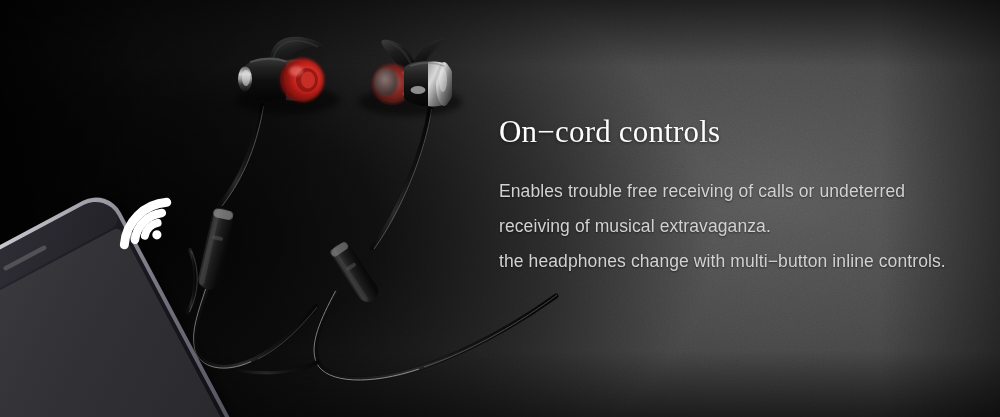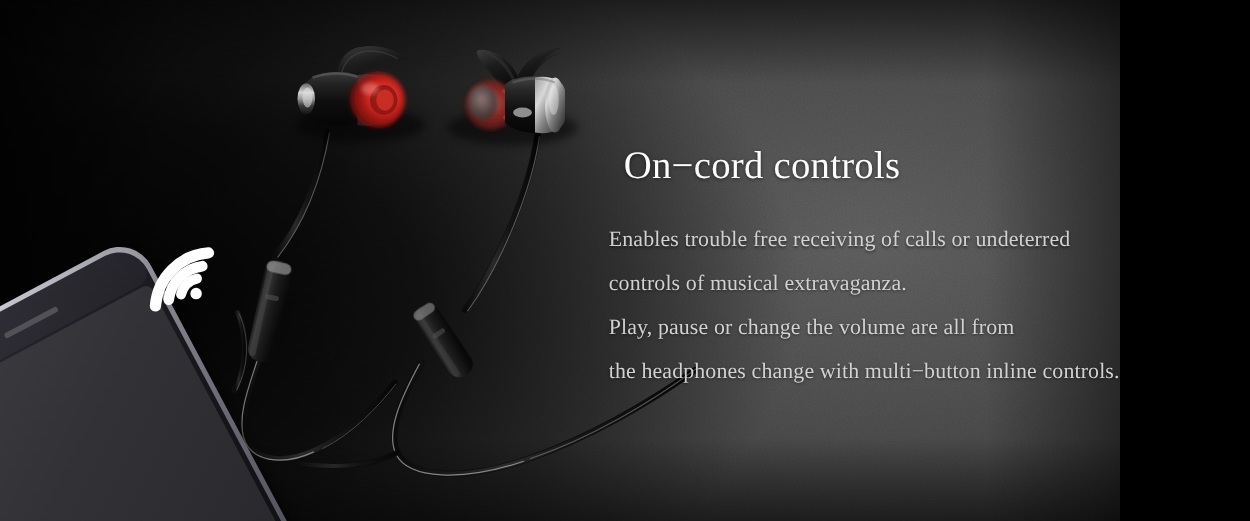--- a/index.html
+++ b/index.html
@@ -1,18 +1,18 @@
 <!DOCTYPE html>
 <html><head>
 <meta charset="utf-8">
 <style>
   html,body{margin:0;padding:0;background:#000;}
   #scene{
     position:relative;
-    width:896px;height:417px;
+    width:1000px;height:417px;
     overflow:hidden;
     font-family:"Liberation Sans",sans-serif;
     background:#1a1a1a;
   }
   
   .bg-base{position:absolute;inset:0;
     background:
       radial-gradient(115% 150% at 78% 46%, #5a5a5a 0%, #4a4a4a 22%, #343434 44%, #1e1e1e 66%, #101010 84%, #070707 100%);
   }
   .bg-dark-left{position:absolute;inset:0;
@@ -29,25 +29,24 @@
   
   .headline{
     position:absolute;left:499px;top:113px;
     font-family:"Liberation Serif",serif;
     font-size:31px;line-height:38px;
     color:#fdfdfd;letter-spacing:.2px;
     text-shadow:0 1px 3px rgba(0,0,0,.55);
     white-space:nowrap;
   }
   .body-lines{
-    position:absolute;left:487px;top:174px;
+    position:absolute;left:499px;top:174px;
     font-size:17.5px;line-height:35px;
     color:#d2d2d2;letter-spacing:.1px;
     text-shadow:0 1px 2px rgba(0,0,0,.5);
-    font-family:Liberation Serif, serif;
   }
   .body-lines div{white-space:nowrap;}
 
   
   .art{position:absolute;left:0;top:0;width:1000px;height:417px;}
 </style>
 </head>
 <body>
 
 <div id="scene">
@@ -281,18 +280,17 @@
       <path d="M111,234 A31,31 0 0 1 149,234" stroke="#ffffff" stroke-width="8.5" fill="none" stroke-linecap="round"></path>
       <path d="M121,238 A17,17 0 0 1 139,238" stroke="#ffffff" stroke-width="8" fill="none" stroke-linecap="round"></path>
       <circle cx="130" cy="246" r="4.6" fill="#ffffff"></circle>
     </g>
   </svg>
 
   <div class="headline">On−cord controls</div>
 
   <div class="body-lines">
     <div>Enables trouble free receiving of calls or undeterred</div>
-    <div>controls of musical extravaganza.</div>
-    <div>Play, pause or change the volume are all from</div>
+    <div>receiving of musical extravaganza.</div>
     <div>the headphones change with multi−button inline controls.</div>
   </div>
 
 </div>
 
 </body></html>

